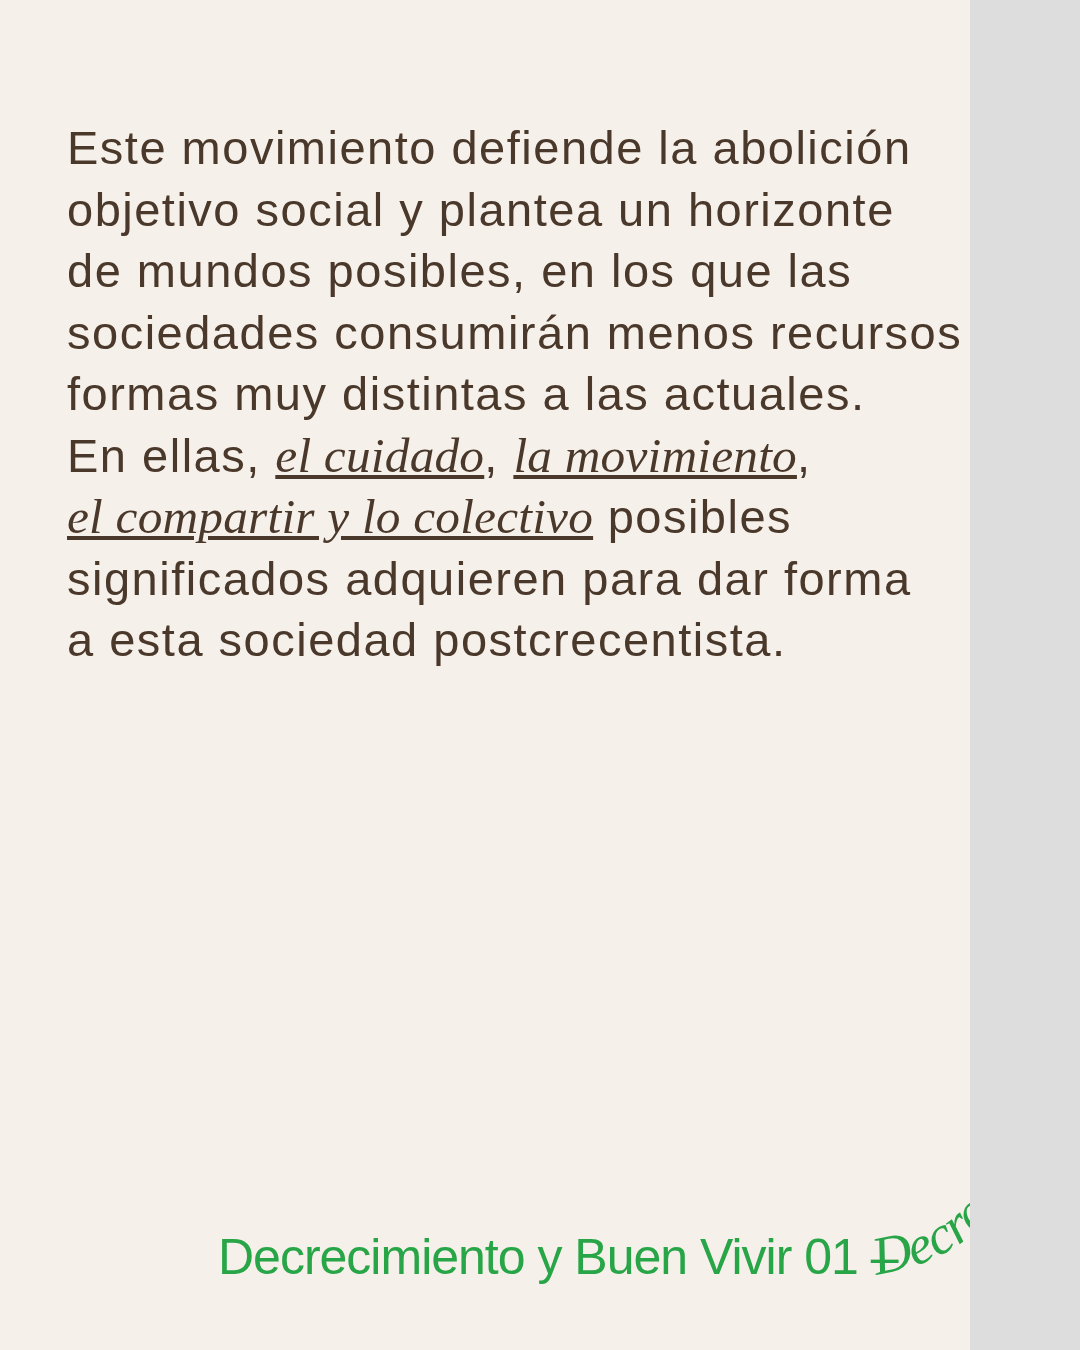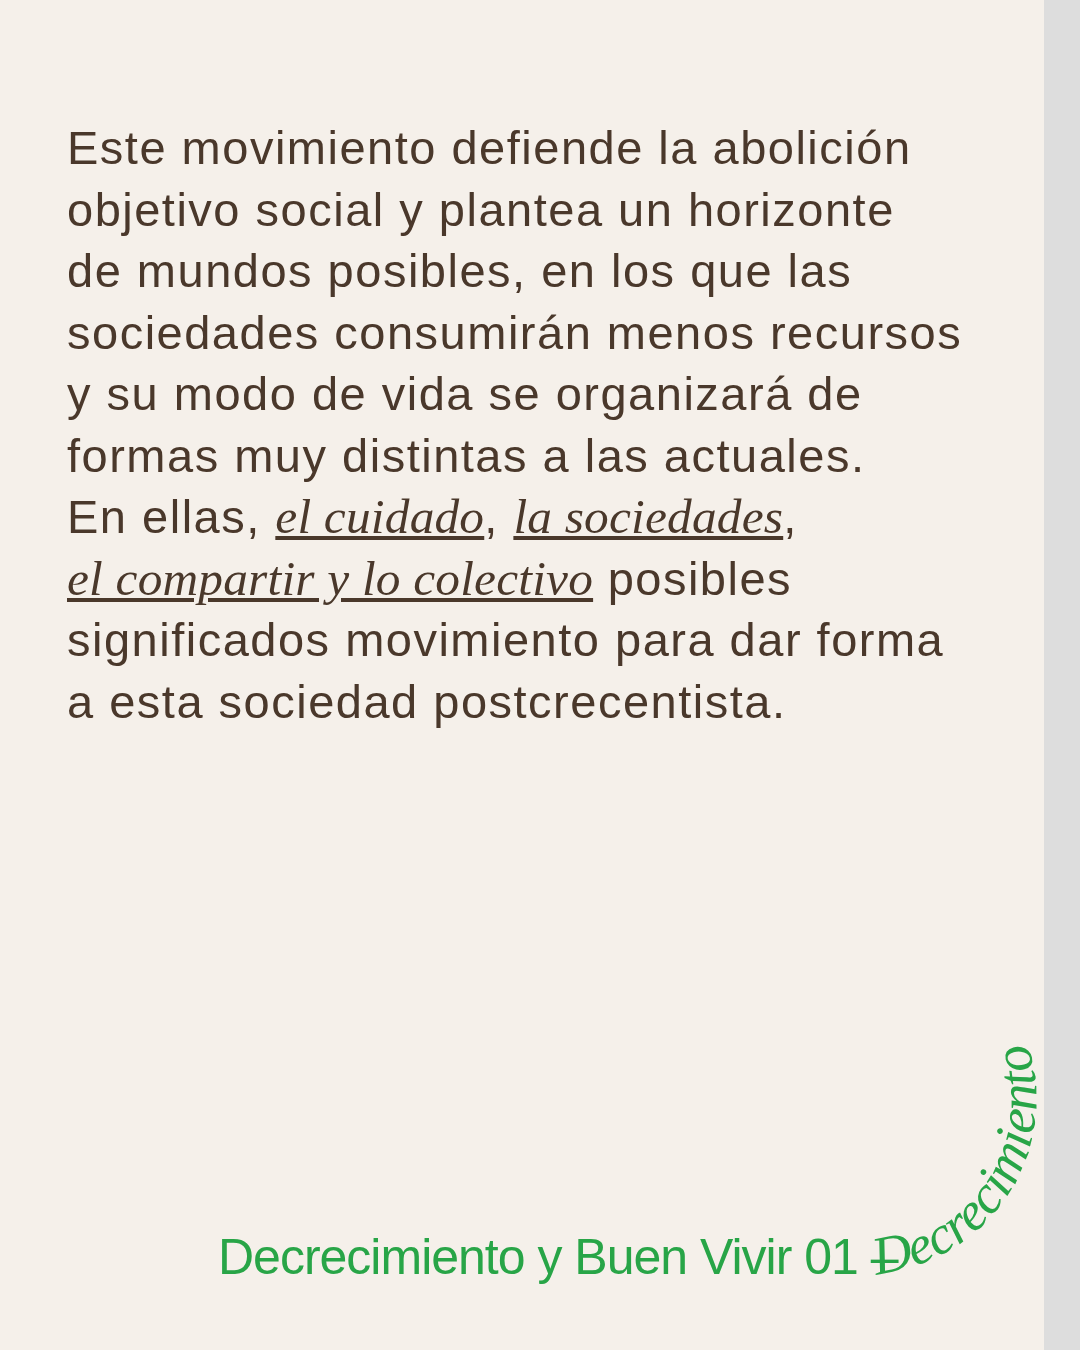--- a/index.html
+++ b/index.html
@@ -3,21 +3,21 @@
 <meta charset="utf-8">
 <style>
   :root {
     --background: #F5F0EA;
     --text: #4A382B;
     --accent-green: #28A547;
   }
   html, body { margin: 0; padding: 0; background: #ddd; }
   .canvas {
     position: relative;
-    width: 1044px;
+    width: 970px;
     height: 1350px;
     background: var(--background, #F5F0EA);
     overflow: hidden;
     font-family: "Liberation Sans", sans-serif;
   }
   .paragraph {
     position: absolute;
     left: 67px;
     top: 117px;
     width: 980px;
@@ -62,25 +62,24 @@
 </head>
 <body>
 
 <div class="canvas">
 
   <div class="paragraph" id="paragraph">
       <div class="line"><span class="seg">Este movimiento defiende la abolición</span></div>
       <div class="line"><span class="seg">objetivo social y plantea un horizonte</span></div>
       <div class="line"><span class="seg">de mundos posibles, en los que las</span></div>
       <div class="line"><span class="seg">sociedades consumirán menos recursos</span></div>
-      <div class="line"><span class="seg">y su modo de vida se organizará de</span></div>
       <div class="line"><span class="seg">formas muy distintas a las actuales.</span></div>
-      <div class="line"><span class="seg">En ellas, </span><span class="seg seg-italic">el cuidado</span><span class="seg">, </span><span class="seg seg-italic">la sociedades</span><span class="seg">,</span></div>
+      <div class="line"><span class="seg">En ellas, </span><span class="seg seg-italic">el cuidado</span><span class="seg">, </span><span class="seg seg-italic">la movimiento</span><span class="seg">,</span></div>
       <div class="line"><span class="seg seg-italic">el compartir y lo colectivo</span><span class="seg"> posibles</span></div>
-      <div class="line"><span class="seg">significados movimiento para dar forma</span></div>
+      <div class="line"><span class="seg">significados adquieren para dar forma</span></div>
       <div class="line"><span class="seg">a esta sociedad postcrecentista.</span></div>
     </div>
 
   <div class="footer">Decrecimiento y Buen Vivir 01 –</div>
 
   <svg class="arc-svg" viewBox="0 0 1080 1350" aria-hidden="true">
     <defs>
       <path id="arc-path" d="M 876 1274 A 176 176 0 0 0 1026 1039" fill="none"></path>
     </defs>
     <text class="arc-word">

